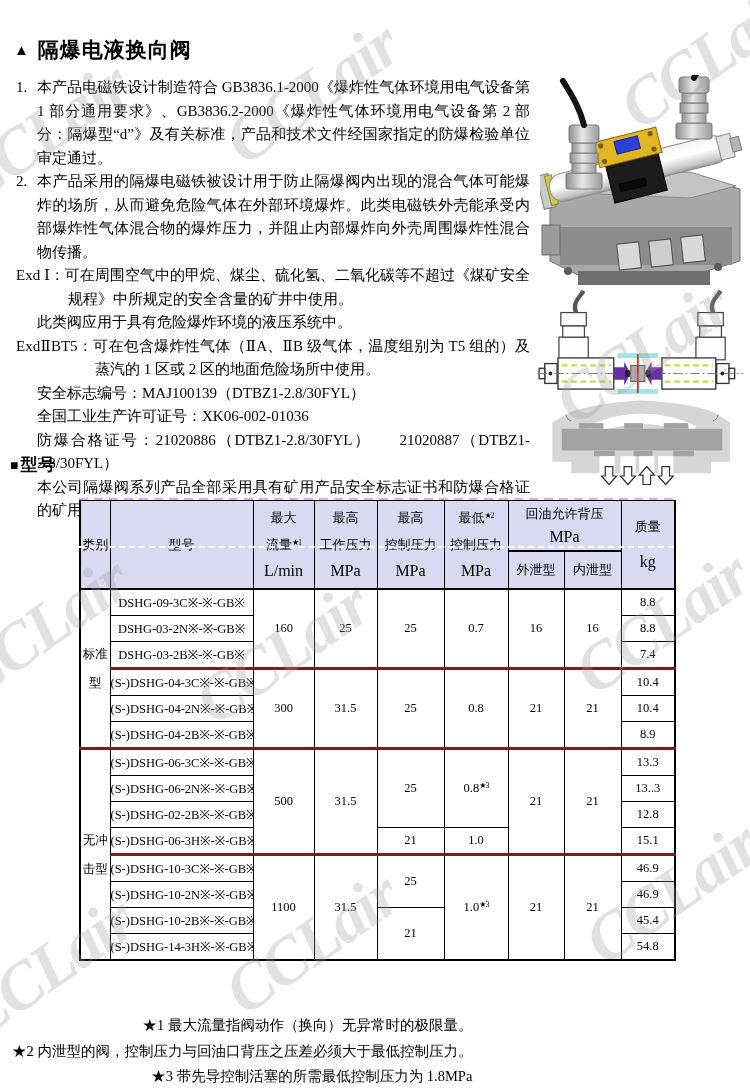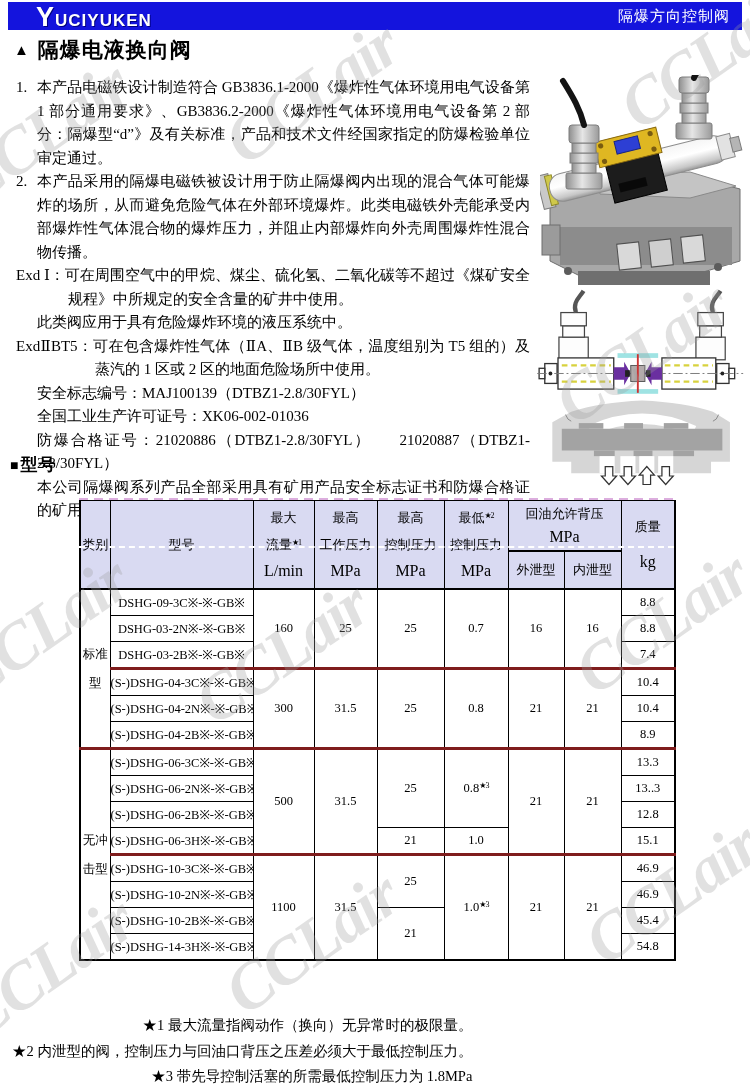--- a/index.html
+++ b/index.html
@@ -67,24 +67,20 @@
   .wm{position:absolute;z-index:30;pointer-events:none;
       font-family:"Liberation Serif","DejaVu Serif",serif;font-weight:bold;font-style:italic;
       font-size:66px;letter-spacing:-2px;color:rgba(155,155,155,0.30);
       transform:rotate(-35deg);white-space:nowrap;}
 </style>
 </head>
 <body>
 
 <div id="page">
 
-  <div class="topbar">
-    <div class="logo">YUCIYUKEN</div>
-    <div class="topbar-right">隔爆方向控制阀</div>
-  </div>
 
   <div class="page-title">
     <span class="tri">▲</span><span>隔爆电液换向阀</span>
   </div>
 
   <div class="intro">
     <p class="num-item"><span class="num">1.</span><span>本产品电磁铁设计制造符合 GB3836.1-2000《爆炸性气体环境用电气设备第 1 部分通用要求》、GB3836.2-2000《爆炸性气体环境用电气设备第 2 部分：隔爆型“d”》及有关标准，产品和技术文件经国家指定的防爆检验单位审定通过。</span></p>
     <p class="num-item"><span class="num">2.</span><span>本产品采用的隔爆电磁铁被设计用于防止隔爆阀内出现的混合气体可能爆炸的场所，从而避免危险气体在外部环境爆炸。此类电磁铁外壳能承受内部爆炸性气体混合物的爆炸压力，并阻止内部爆炸向外壳周围爆炸性混合物传播。</span></p>
     <p class="num-item hang1"><span>Exd Ⅰ：</span><span>可在周围空气中的甲烷、煤尘、硫化氢、二氧化碳等不超过《煤矿安全规程》中所规定的安全含量的矿井中使用。</span></p>
     <p class="num-item"><span>此类阀应用于具有危险爆炸环境的液压系统中。</span></p>
@@ -345,21 +341,21 @@
           <td rowspan="3"><span>0.8</span><sup>★3</sup></td>
           <td rowspan="4">21</td>
           <td rowspan="4">21</td>
           <td>13.3</td>
         </tr>
         <tr>
           <td class="model">(S-)DSHG-06-2N※-※-GB※</td>
           <td>13..3</td>
         </tr>
         <tr>
-          <td class="model">(S-)DSHG-06-2B※-※-GB※</td>
+          <td class="model">(S-)DSHG-02-2B※-※-GB※</td>
           <td>12.8</td>
         </tr>
         <tr>
           <td class="model">(S-)DSHG-06-3H※-※-GB※</td>
           <td>21</td>
           <td>1.0</td>
           <td>15.1</td>
         </tr>
         <tr class="gsep">
           <td class="model">(S-)DSHG-10-3C※-※-GB※</td>

